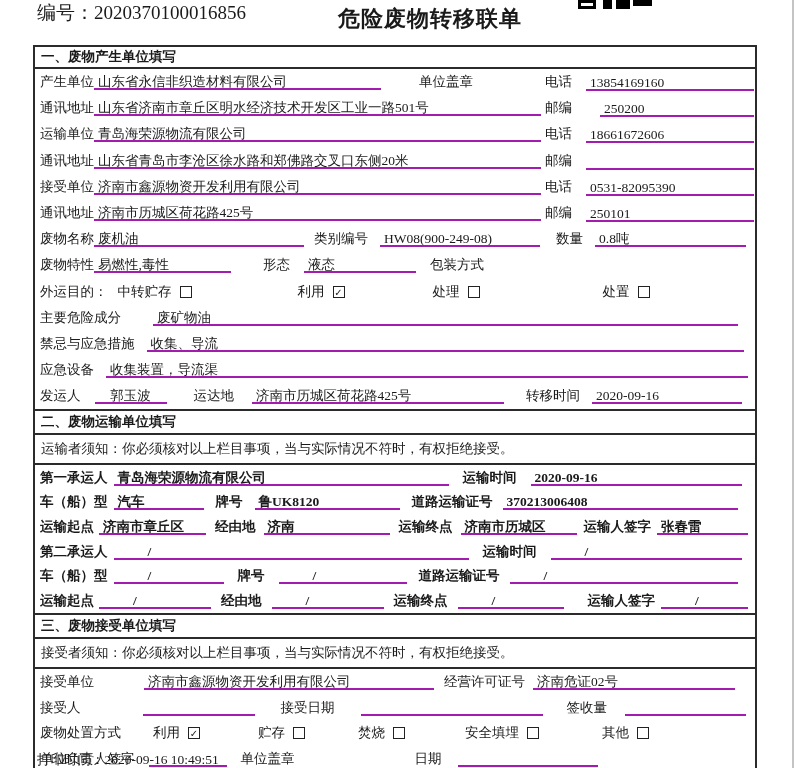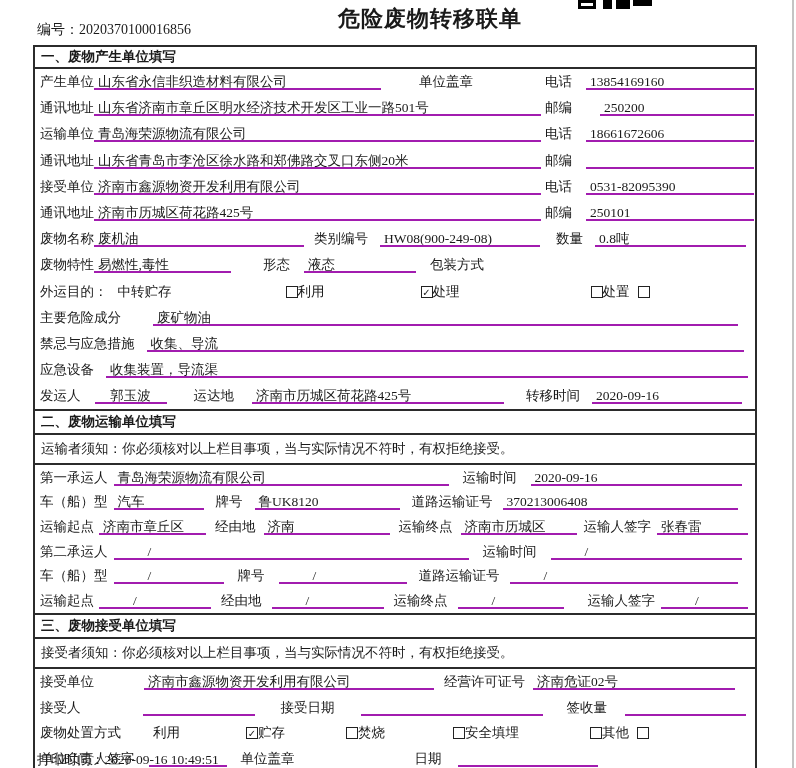--- a/index.html
+++ b/index.html
@@ -5,21 +5,21 @@
   * { box-sizing: border-box; margin: 0; padding: 0; }
   html,body { width:796px; height:768px; }
   body {
     font-family: "Liberation Serif", "DejaVu Serif", serif;
     background:#ffffff; color:#1a1a1a;
     position:relative; overflow:hidden;
   }
   .page { position:absolute; inset:0; background:#fff; }
 
   
-  .doc-num { position:absolute; left:37px; top:21px; font-size:14px; white-space:nowrap; }
+  .doc-num { position:absolute; left:37px; top:0; font-size:19px; white-space:nowrap; }
   .doc-title {
     position:absolute; left:338px; top:4px;
     font-family:"Liberation Sans","DejaVu Sans",sans-serif;
     font-weight:bold; font-size:22px; letter-spacing:1px; white-space:nowrap;
   }
   .qr-frag { position:absolute; left:578px; top:0; width:74px; height:9px; }
   .qr-b { position:absolute; top:0; display:block; }
 
   
   .tbl {
@@ -36,37 +36,37 @@
   .notice {
     display:flex; align-items:center; padding:0 6px;
     height:30px; border-bottom:2px solid #2b2b2b;
     font-size:13.5px; white-space:nowrap;
   }
   .row {
     display:flex; align-items:center; padding:0 5px;
     position:relative; font-size:13.5px; white-space:nowrap;
   }
   .r1 { height:26.2px; }  
-  .r2 { height:24.6px; }  
+  .r2 { height:24.6px;font-weight:bold; }  
   .r3 { height:25.8px; }  
   .lbl { white-space:nowrap; }
   .val {
     border-bottom:2px solid #a21caf; white-space:nowrap;
     padding:0 4px; line-height:16px; height:16px; overflow:hidden;
   }
   .fill { flex:1 1 auto; }
-  .rcol { position:absolute; left:510px; right:1px; display:flex; align-items:center; }
+  .rcol { position:absolute; left:510px; right:1px; display:flex; align-items:flex-end; }
   .sl { padding-left:34px; }
   .cb {
     display:inline-block; width:12px; height:12px;
     border:1px solid #222; line-height:11px; font-size:10px;
     text-align:center; margin-left:8px; flex:none;
     font-family:"DejaVu Sans",sans-serif;
   }
-  .opt { display:inline-flex; align-items:center; flex:none;justify-content:space-between; }
+  .opt { display:inline-flex; align-items:center; flex:none; }
 
   .print-time { position:absolute; left:37px; top:751px; font-size:13.5px; white-space:nowrap; }
   .page-edge { position:absolute; left:792px; top:0; width:2px; height:768px; background:#c4c4c4; }
 </style>
 </head>
 <body>
 
 <div class="page">
 
   <div class="doc-num">

